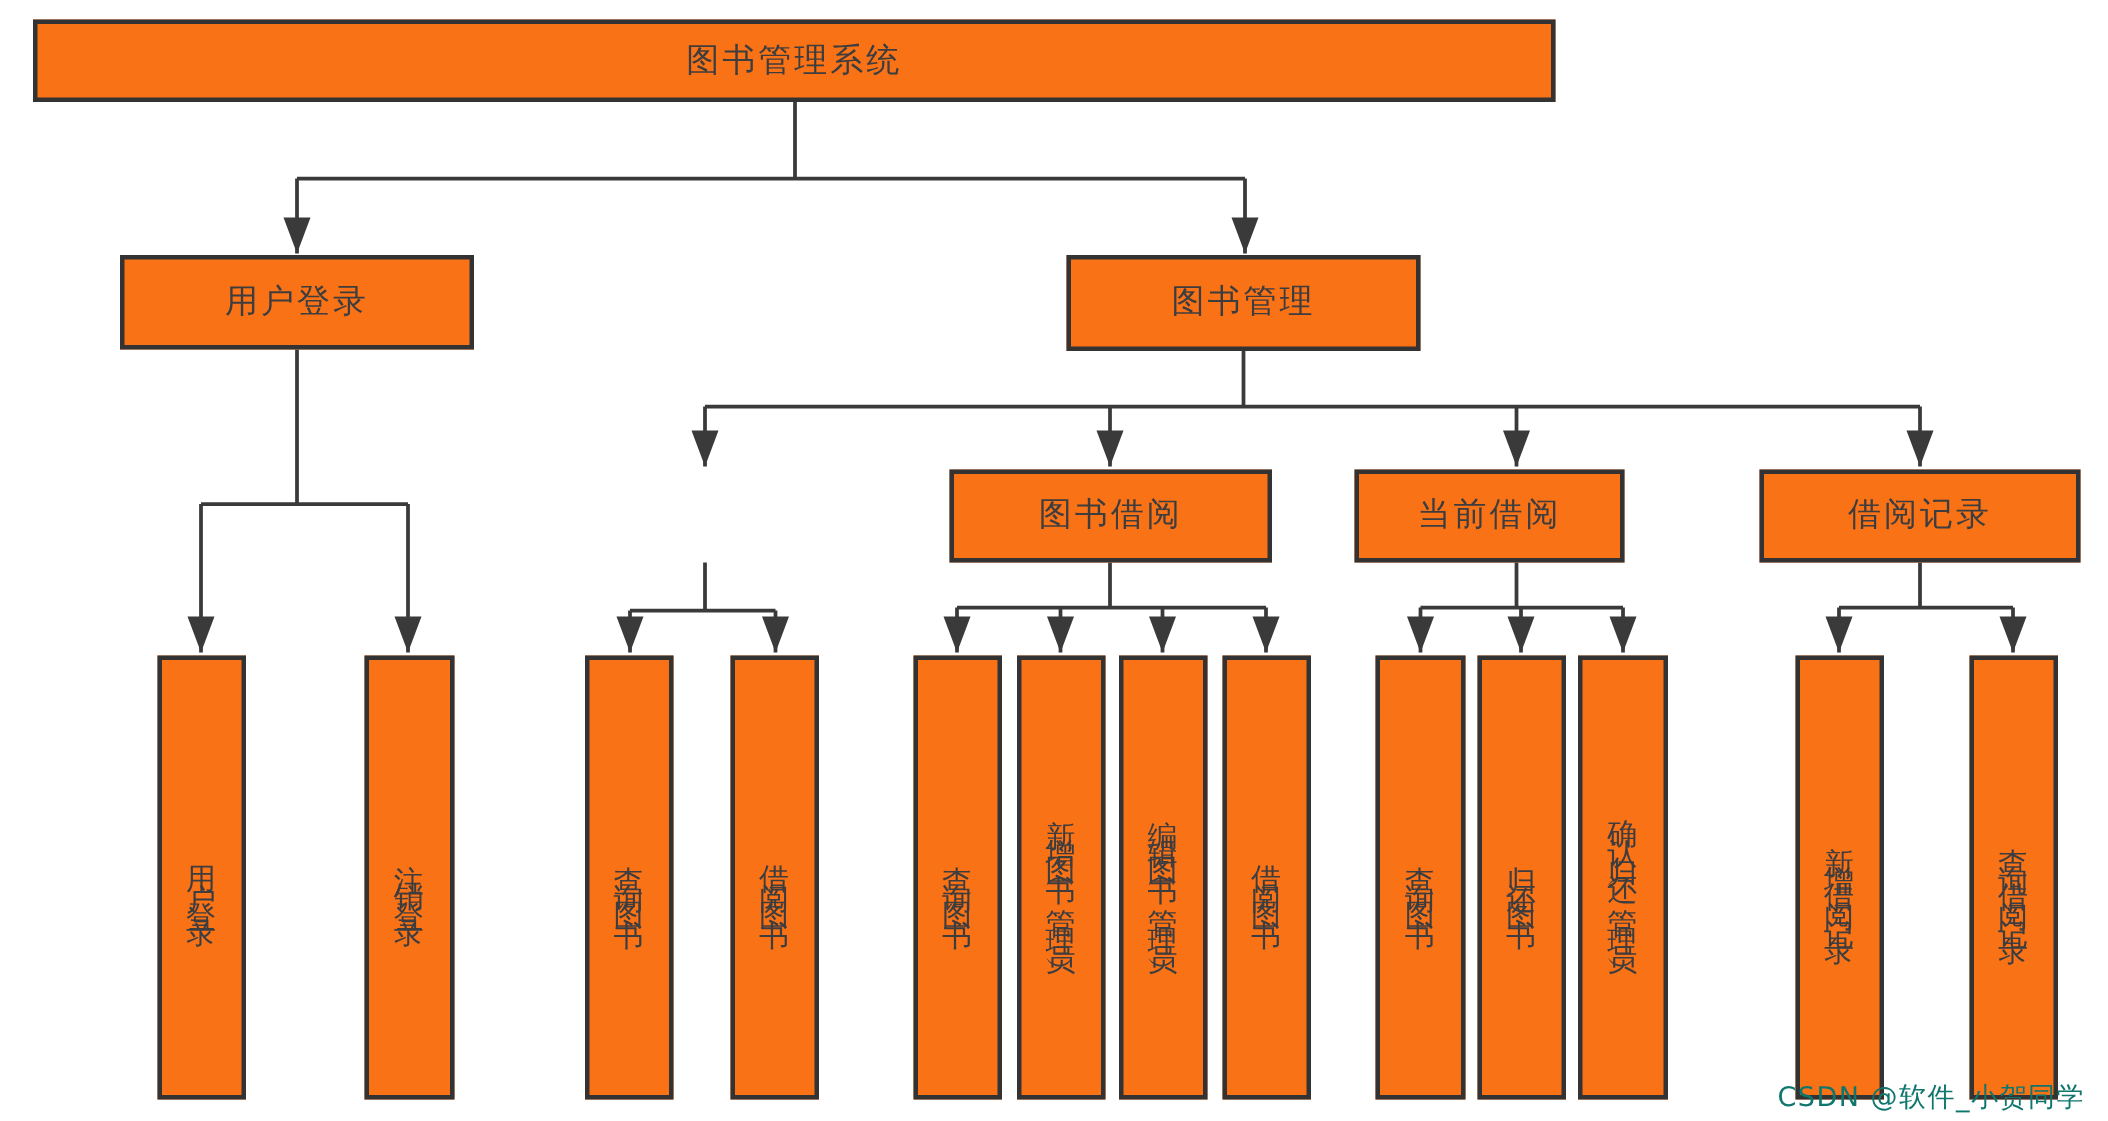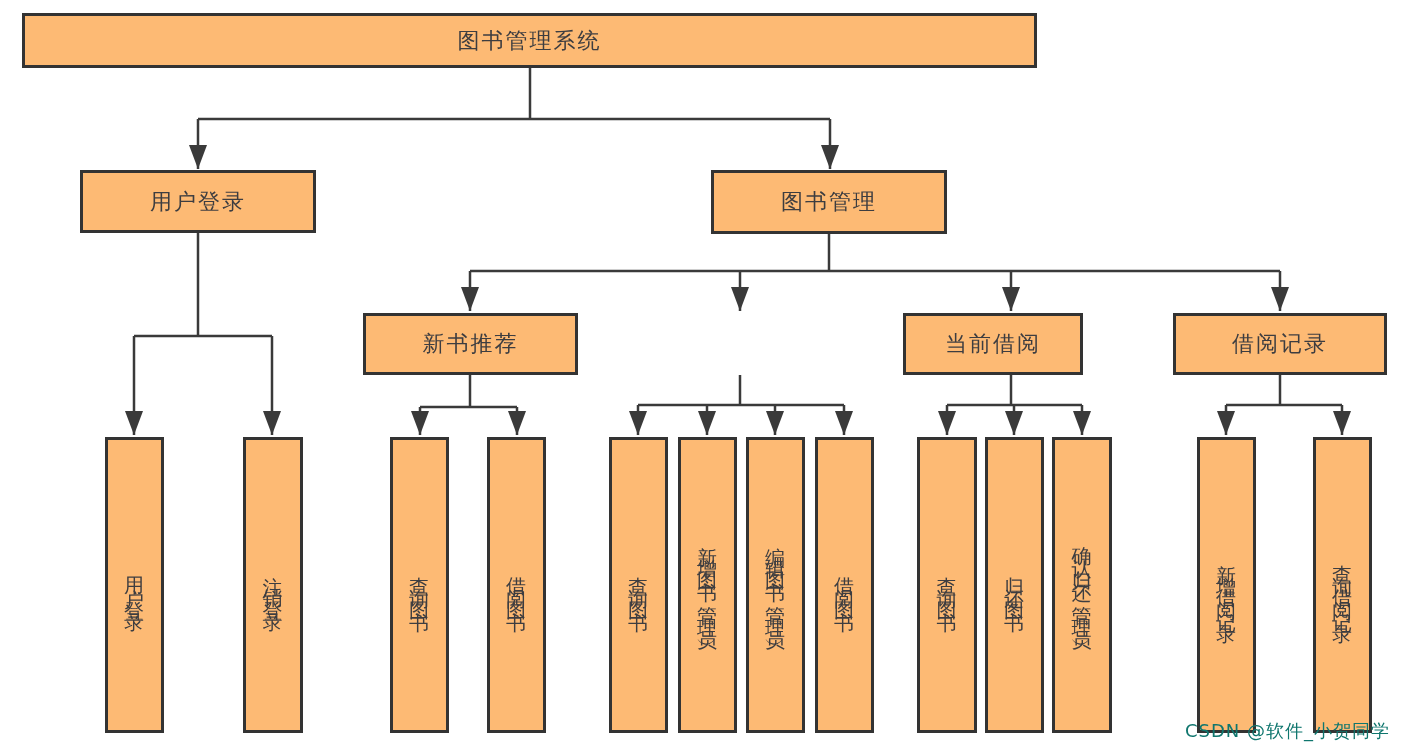--- a/index.html
+++ b/index.html
@@ -18,21 +18,21 @@
   #connectors {
     position: absolute;
     left: 0;
     top: 0;
     pointer-events: none;
   }
   .node {
     position: absolute;
     box-sizing: border-box;
     border: 3px solid #333333;
-    background: #fdba74;
+    background: #f97316;
     display: flex;
     align-items: center;
     justify-content: center;
     color: #3d3d40;
     text-align: center;
   }
   .hnode {
     font-size: 22px;
     letter-spacing: 2px;
     line-height: 1;
@@ -110,21 +110,21 @@
       <path d="M 1226 405 V 435" marker-end="url(#arrow)"></path>
       <path d="M 1342 405 V 435" marker-end="url(#arrow)"></path>
     </g>
   </svg>
 
   <div class="node hnode root" style="left:22px; top:13px; width:1015px; height:55px;">图书管理系统</div>
 
   <div class="node hnode" style="left:80px; top:170px; width:236px; height:63px;">用户登录</div>
   <div class="node hnode" style="left:711px; top:170px; width:236px; height:64px;">图书管理</div>
 
-  <div class="node hnode" style="left:363px; top:313px; width:215px; height:62px;">新书推荐</div>
+  <div class="node hnode" style="left:633px; top:313px; width:215px; height:62px;">图书借阅</div>
   <div class="node hnode" style="left:903px; top:313px; width:180px; height:62px;">当前借阅</div>
   <div class="node hnode" style="left:1173px; top:313px; width:214px; height:62px;">借阅记录</div>
 
   <div class="node vnode" style="left:105px; top:437px; width:59px; height:296px;">用户登录</div>
   <div class="node vnode" style="left:243px; top:437px; width:60px; height:296px;">注销登录</div>
 
   <div class="node vnode" style="left:390px; top:437px; width:59px; height:296px;">查询图书</div>
   <div class="node vnode" style="left:487px; top:437px; width:59px; height:296px;">借阅图书</div>
 
   <div class="node vnode" style="left:609px; top:437px; width:59px; height:296px;">查询图书</div>

